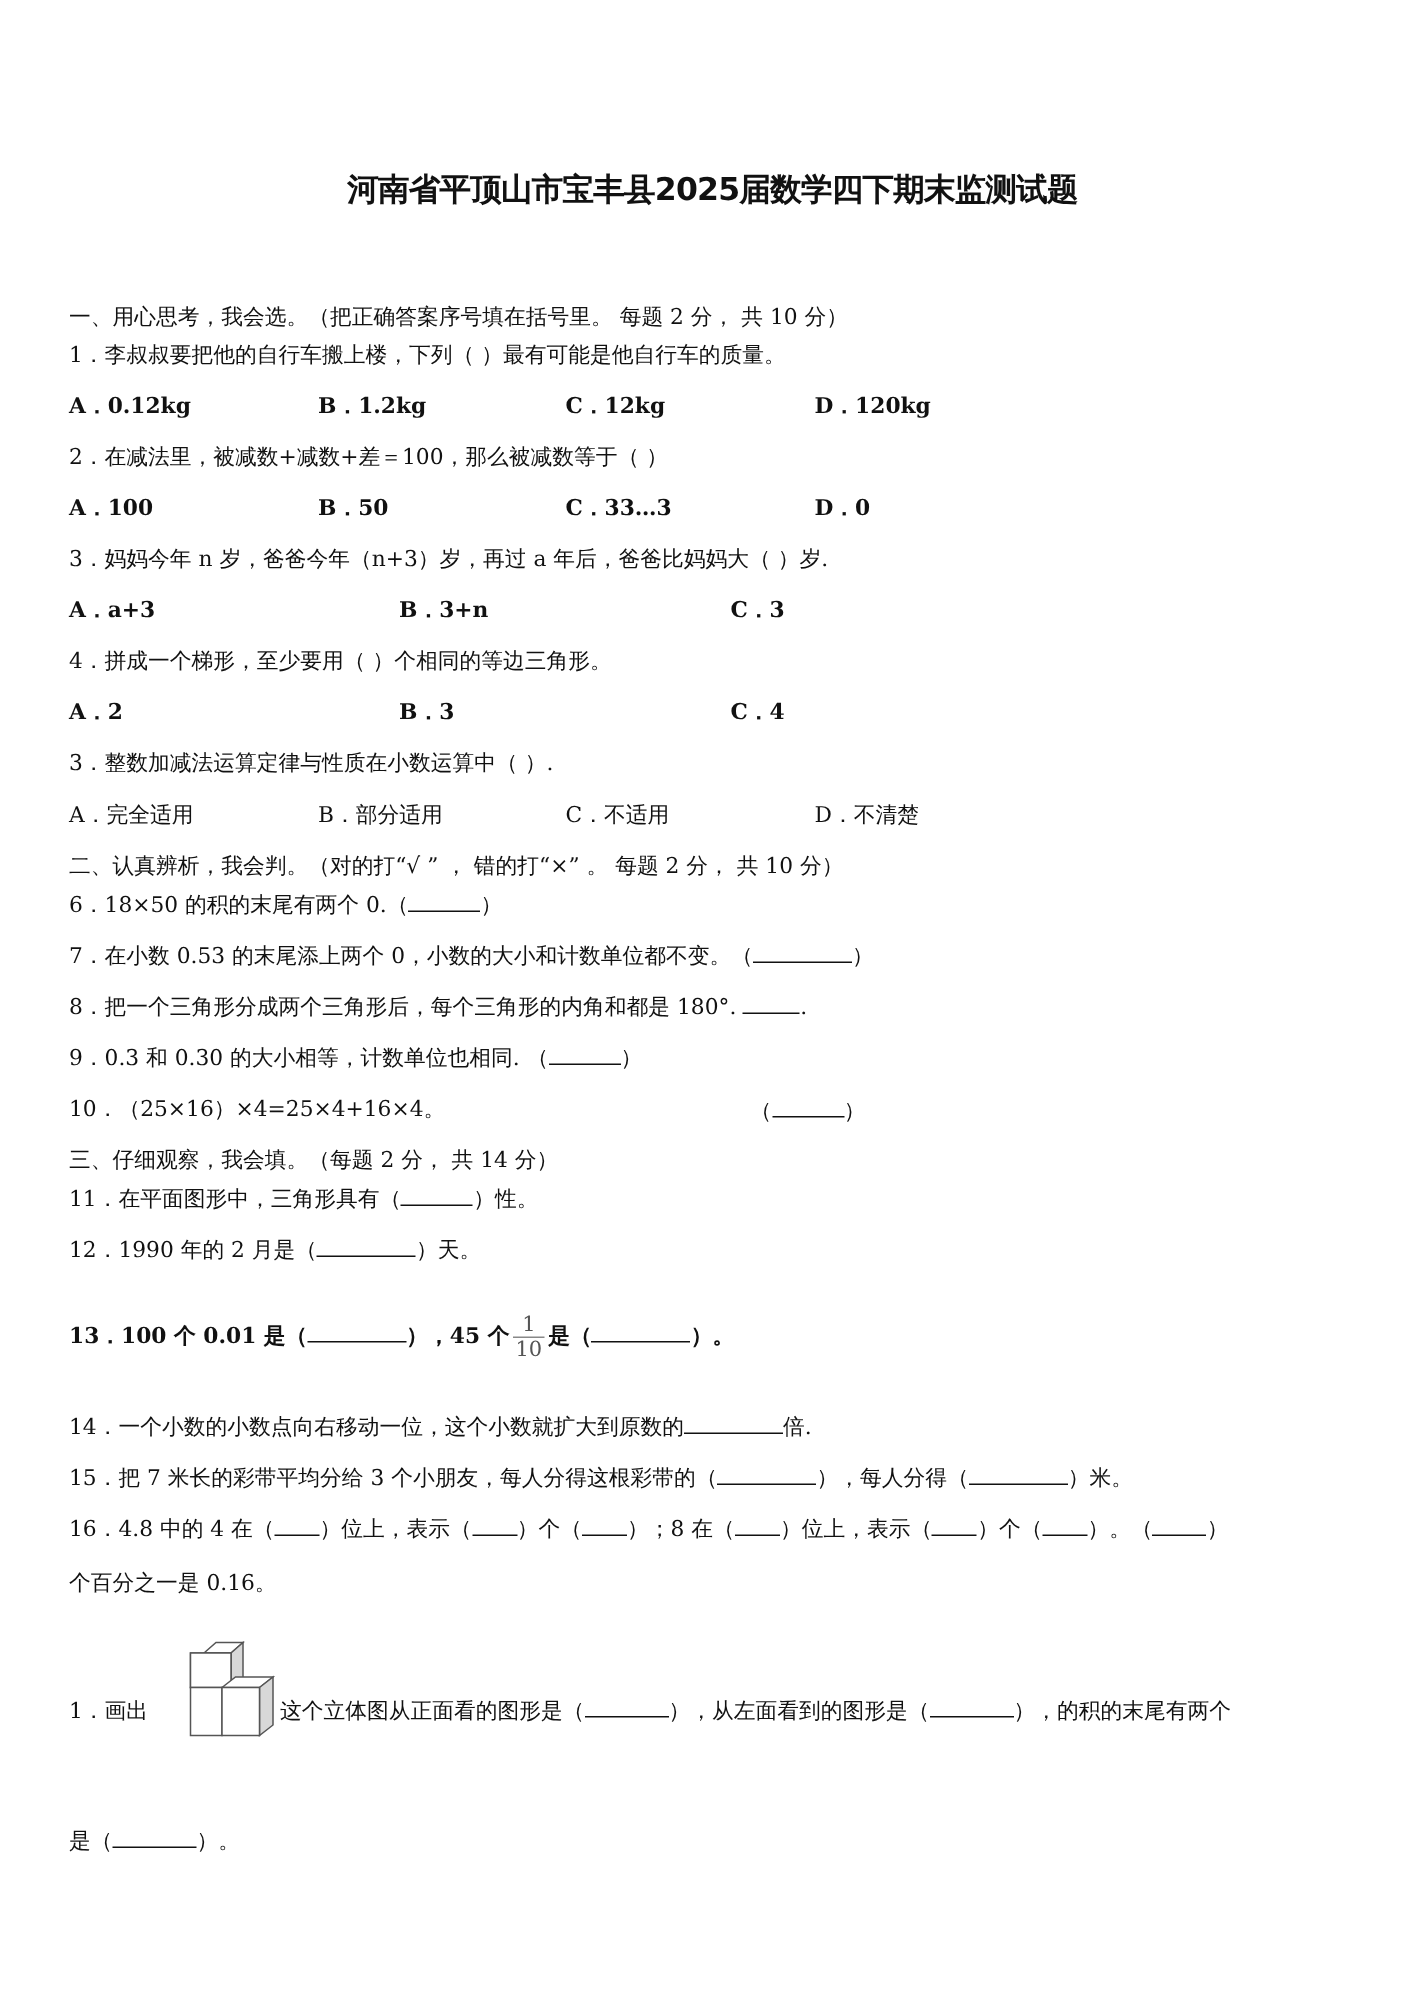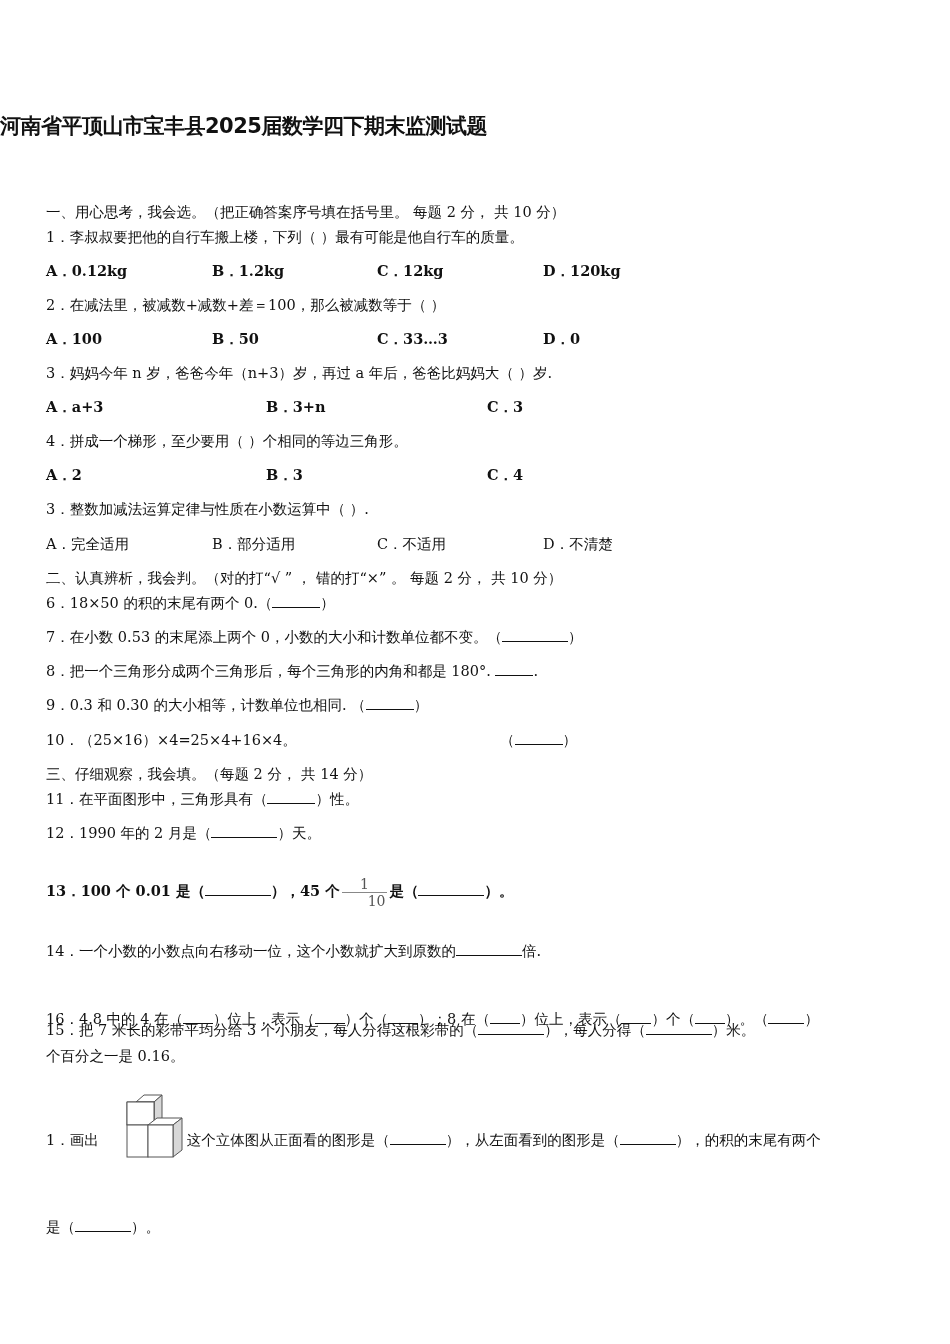--- a/index.html
+++ b/index.html
@@ -2,37 +2,37 @@
 <html><head>
 <meta charset="utf-8">
 <style>
   html, body { margin: 0; padding: 0; background: #ffffff; }
   body {
     width: 950px; height: 1344px; position: relative; overflow: hidden;
     font-family: "DejaVu Serif", "Liberation Serif", serif;
     color: #111;
   }
   .title {
-    position: absolute; top: 112px; left: 0; width: 950px; text-align: left;
+    position: absolute; top: 112px; left: 0; width: 950px; text-align: center;
     font-family: "DejaVu Sans", "Liberation Sans", sans-serif;
     font-weight: bold; font-size: 21px; letter-spacing: -0.5px;
   }
   .line {
     position: absolute; left: 46px; font-size: 14.5px; white-space: nowrap;
     line-height: 20px;
   }
   .b { font-weight: bold; }
   .opt { position: absolute; white-space: nowrap; font-size: 14.5px; line-height: 20px; }
   .blank { display: inline-block; border-bottom: 1.2px solid #111; height: 14px; vertical-align: baseline; }
   .frac {
     display: inline-block; vertical-align: middle; text-align: center; font-weight: normal;
     color: #555; font-size: 14px; line-height: 16px; margin: 0 2px;
   }
   .frac .num { display: block; border-bottom: 1px solid #888; padding: 0 2px; }
-  .frac .den { display: block; padding: 0 2px; margin-left: 24px; }
+  .frac .den { display: block; padding: 0 2px; }
   .cube-fig { position: absolute; left: 124px; top: 1094px; }
 </style>
 </head>
 <body>
 
 <div class="title">河南省平顶山市宝丰县2025届数学四下期末监测试题</div>
 
 <div class="line" style="top:202px">一、用心思考，我会选。（把正确答案序号填在括号里。 每题 2 分， 共 10 分）</div>
 
 <div class="line" style="top:227px">1．李叔叔要把他的自行车搬上楼，下列（    ）最有可能是他自行车的质量。</div>
@@ -99,21 +99,21 @@
 </div>
 
 <div class="line b" style="top:871px;line-height:40px">
   <span>13．100 个 0.01 是（</span><span class="blank" style="width:66px"></span><span>），45 个</span><span class="frac"><span class="num">1</span><span class="den">10</span></span><span>是（</span><span class="blank" style="width:66px"></span><span>）。</span>
 </div>
 
 <div class="line" style="top:941px">
   <span>14．一个小数的小数点向右移动一位，这个小数就扩大到原数的</span><span class="blank" style="width:66px"></span><span>倍.</span>
 </div>
 
-<div class="line" style="top:1020px">
+<div class="line" style="top:975px">
   <span>15．把 7 米长的彩带平均分给 3 个小朋友，每人分得这根彩带的（</span><span class="blank" style="width:66px"></span><span>），每人分得（</span><span class="blank" style="width:66px"></span><span>）米。</span>
 </div>
 
 <div class="line" style="top:1009px">
   <span>16．4.8 中的 4 在（</span><span class="blank" style="width:30px"></span><span>）位上，表示（</span><span class="blank" style="width:30px"></span><span>）个（</span><span class="blank" style="width:30px"></span><span>）；8 在（</span><span class="blank" style="width:30px"></span><span>）位上，表示（</span><span class="blank" style="width:30px"></span><span>）个（</span><span class="blank" style="width:30px"></span><span>）。（</span><span class="blank" style="width:36px"></span><span>）</span>
 </div>
 <div class="line" style="top:1046px">个百分之一是 0.16。</div>
 
 <div class="line" style="top:1130px">
   <span>1．画出</span><span style="display:inline-block;width:88px"></span><span>这个立体图从正面看的图形是（</span><span class="blank" style="width:56px"></span><span>），从左面看到的图形是（</span><span class="blank" style="width:56px"></span><span>），的积的末尾有两个</span>

